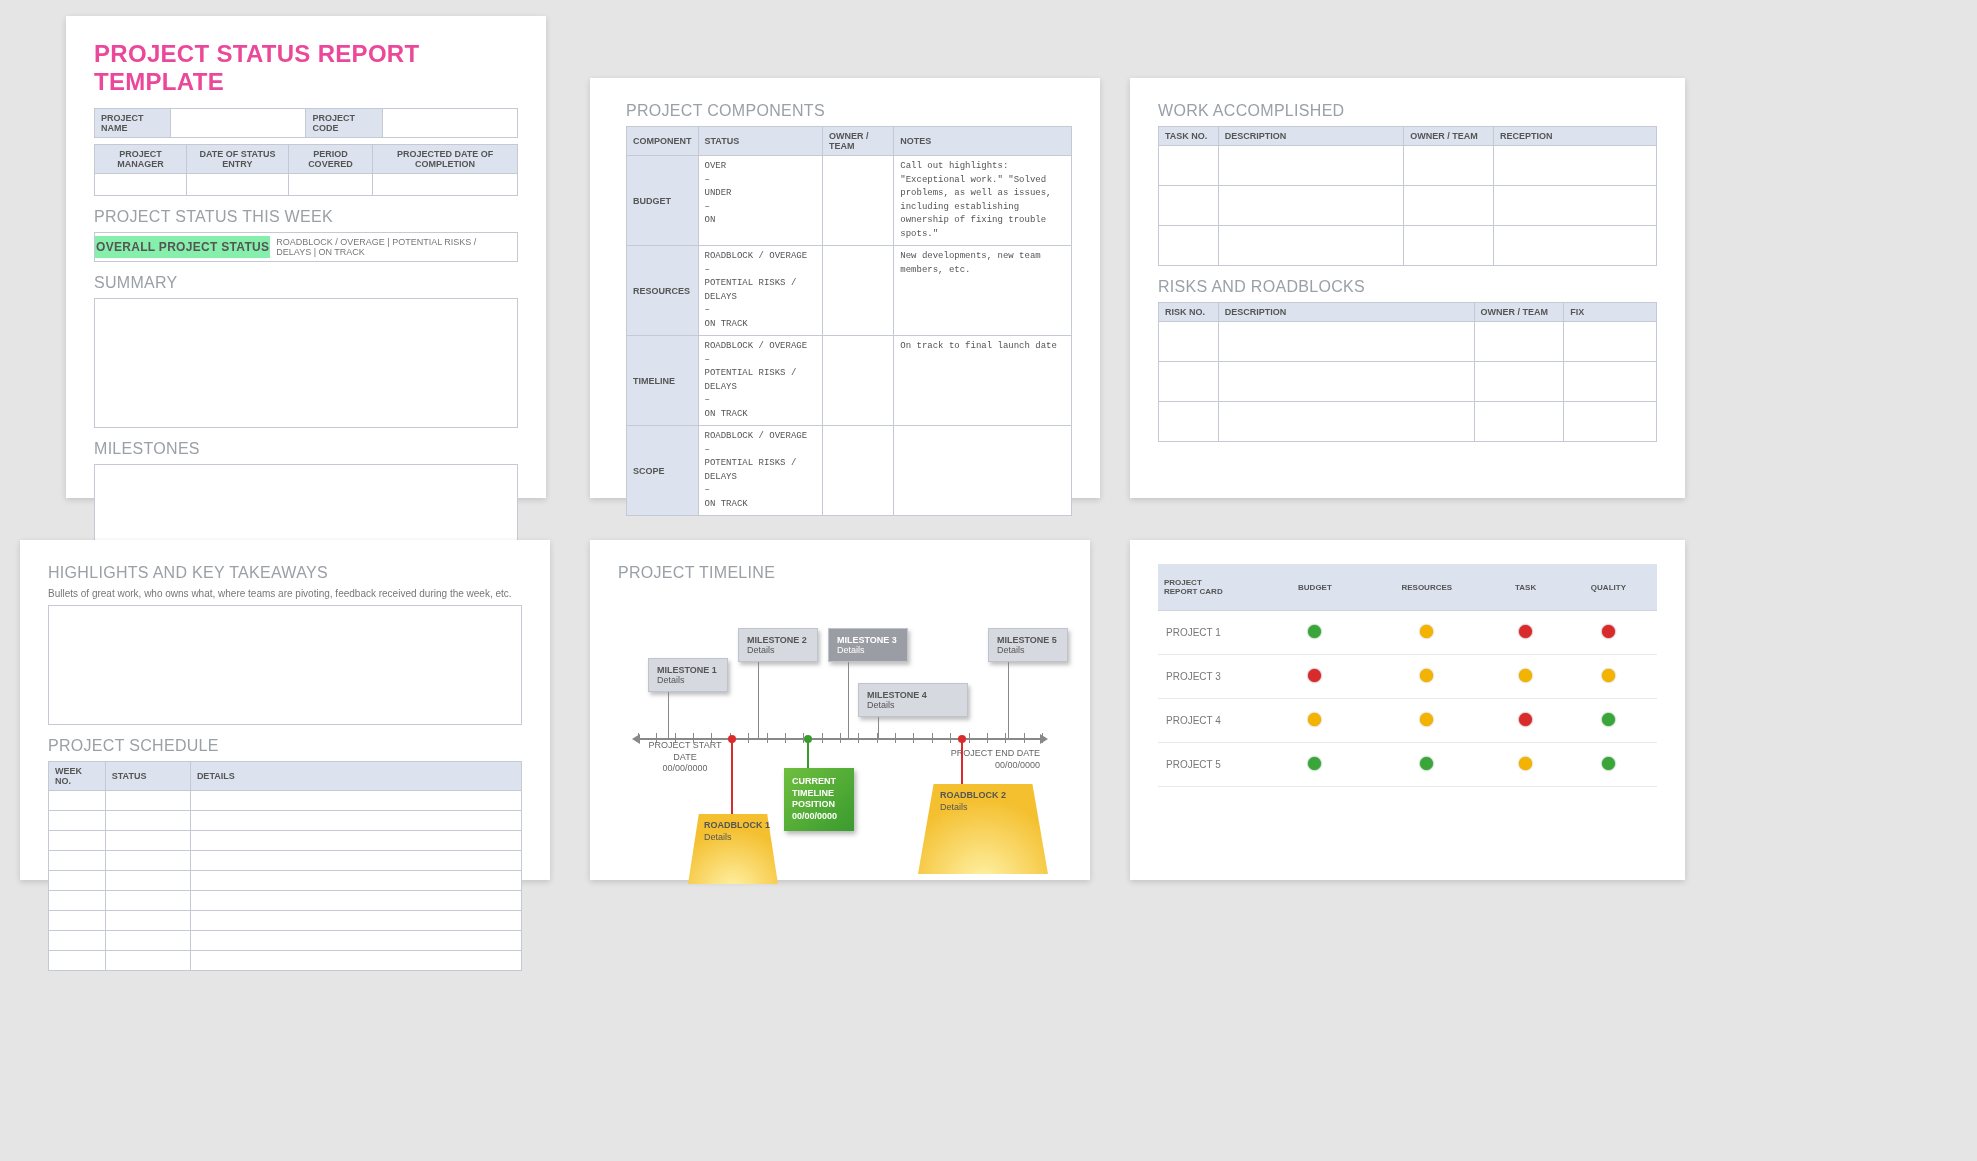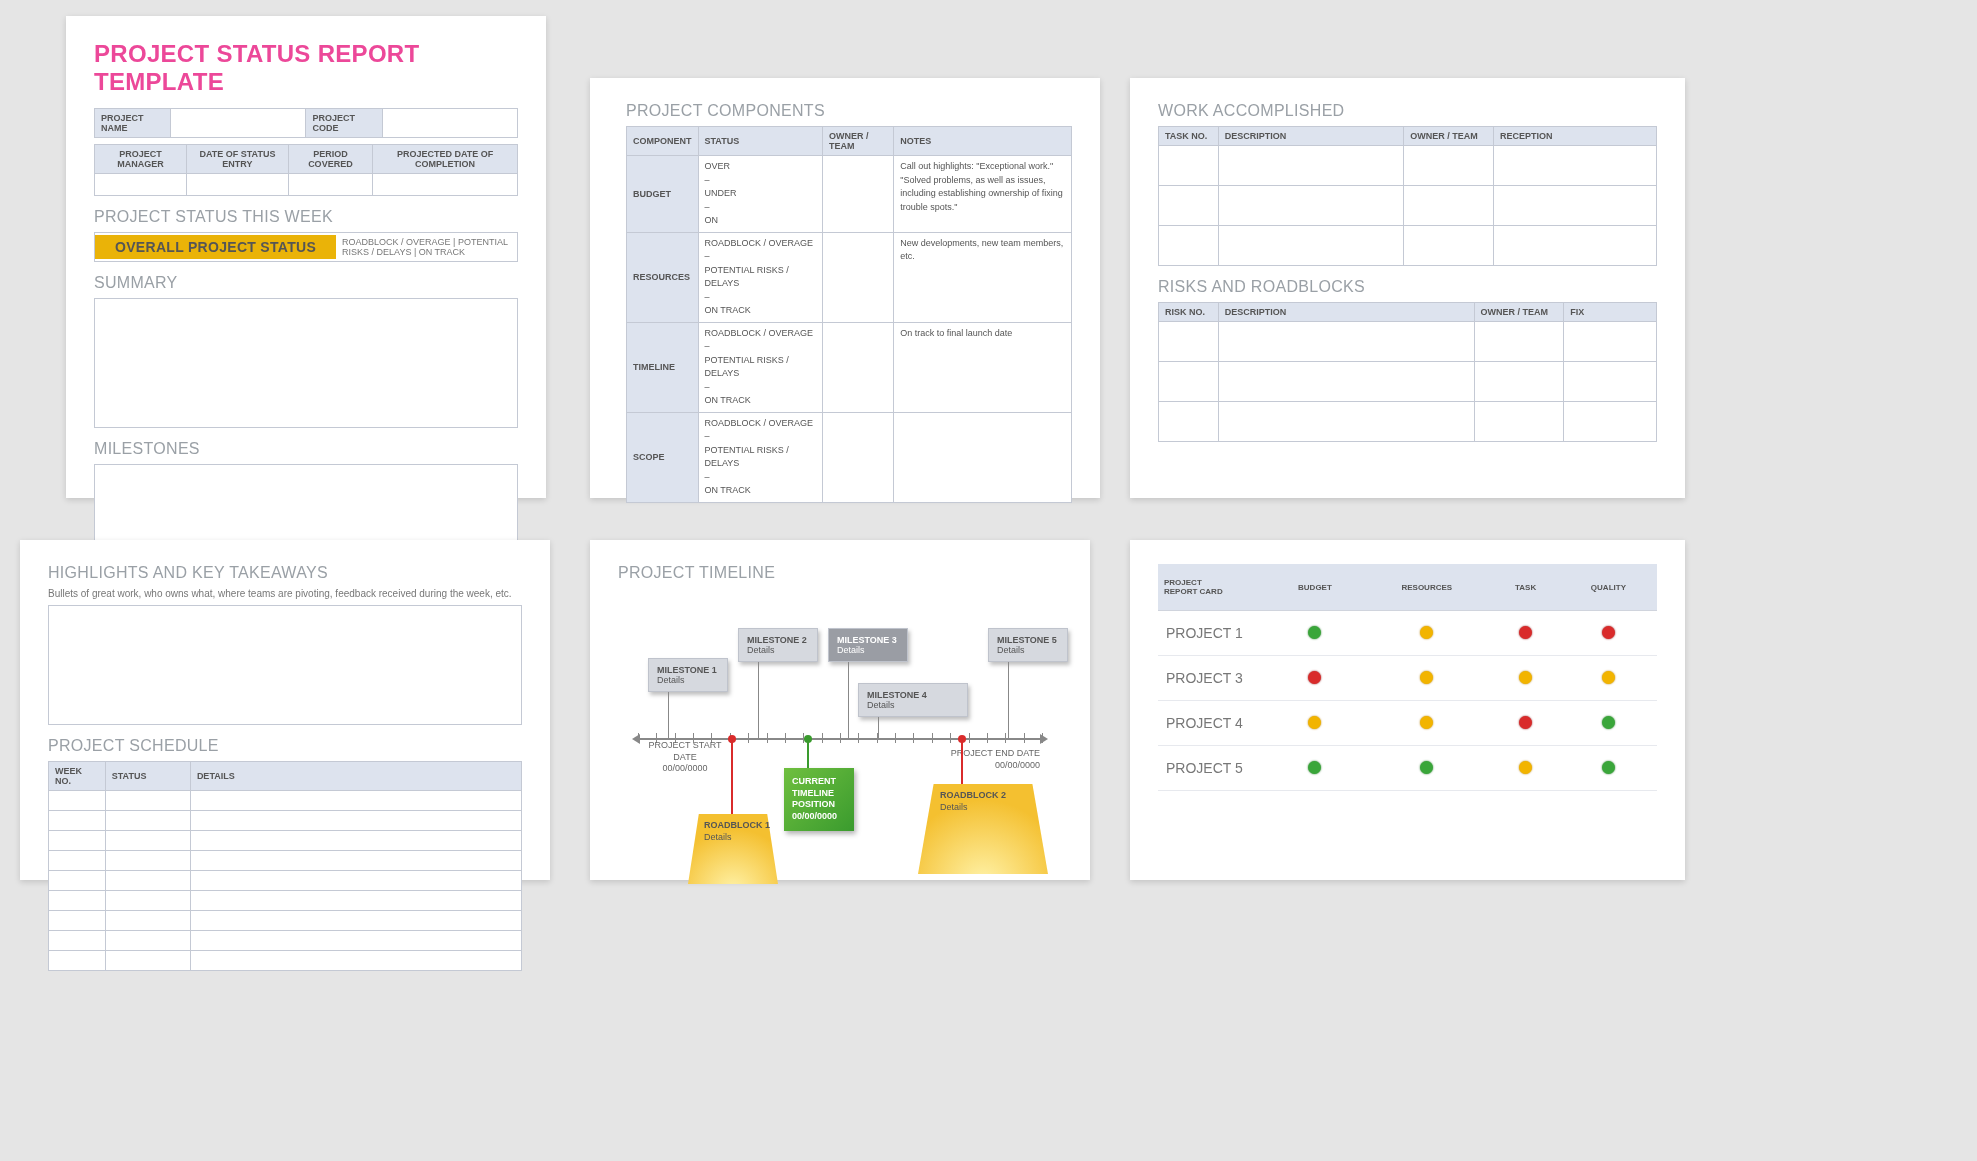--- a/index.html
+++ b/index.html
@@ -12,28 +12,28 @@
   h1.title{font-size:24px;font-weight:600;color:#ec4899;margin:0 0 12px 0;}
   h2.sub{font-size:16px;font-weight:500;color:#9aa0a6;margin:12px 0 6px 0;}
   .hint{color:#777;font-size:10px;margin:4px 0 6px 0;}
   .th{background:#dde3ee;border:1px solid #c4c9d4;font-size:9px;font-weight:600;color:#555;padding:4px 6px;text-align:left;}
   .td{border:1px solid #c4c9d4;font-size:10px;color:#444;padding:4px 6px;background:#fff;vertical-align:top;}
   table{border-collapse:collapse;width:100%;}
 
   
   #card1{left:66px;top:16px;width:480px;height:482px;}
   .status-line{display:flex;align-items:center;border:1px solid #c4c9d4;}
-  .status-line .lbl{background:#eab308;font-size:14px;font-weight:600;color:#555;padding:4px 20px;}
+  .status-line .lbl{background:#86efac;font-size:12px;font-weight:600;color:#555;padding:4px 1px;}
   .status-line .vals{flex:1;font-size:9px;color:#777;padding:4px 6px;}
   .bigbox{border:1px solid #c4c9d4;height:140px;background:#fff;}
   .bigbox.short{height:150px;}
 
   
   #card2{left:590px;top:78px;width:510px;height:420px;padding-left:8px;}
-  #card2 table .td{height:64px;}
+  #card2 table .td{height:64px;font-family:Liberation Mono, monospace;}
   #card2 .td.small{font-size:9px;color:#555;line-height:1.5;}
 
   
   #card3{left:1130px;top:78px;width:555px;height:420px;}
   #card3 .blank{height:48px;}
 
   
   #card4{left:20px;top:540px;width:530px;height:340px;}
   #card4 .bigbox{height:120px;}
   #sched td{height:20px;}
@@ -59,21 +59,21 @@
   .greenbox{position:absolute;background:linear-gradient(135deg,#6fbf3f,#3a9b2e);color:#fff;font-size:9px;font-weight:600;padding:8px;box-shadow:2px 3px 5px rgba(0,0,0,0.3);line-height:1.3;}
   .roadblock{position:absolute;color:#555;font-size:9px;}
   .rb-shape{width:90px;height:70px;background:radial-gradient(circle at 50% 110%,#fff2a8,#f4c030 70%);clip-path:polygon(12% 0,88% 0,100% 100%,0 100%);box-shadow:2px 3px 5px rgba(0,0,0,0.3);}
   .rb-label{position:absolute;top:6px;left:16px;font-size:9px;color:#555;line-height:1.3;}
 
   
   #card6{left:1130px;top:540px;width:555px;height:340px;}
   #rc{font-size:10px;}
   #rc th{background:#dde3ee;color:#555;font-weight:600;font-size:8px;padding:14px 6px;border-bottom:1px solid #d0d4dd;}
   #rc td{padding:14px 8px;border-bottom:1px solid #e7e9ee;color:#555;font-size:9px;}
-  #rc td:first-child{color:#777;font-size:14px;margin-top:22px;}
+  #rc td:first-child{color:#777;font-size:10px;margin-top:22px;}
   .bullet{display:inline-block;width:13px;height:13px;border-radius:50%;}
   .g{background:#3aa63a;box-shadow:0 0 2px #2d7a2d;}
   .y{background:#f2b400;box-shadow:0 0 2px #b37f00;}
   .r{background:#d92b2b;box-shadow:0 0 2px #8c1c1c;}
   #rc td.c{text-align:center;}
 </style>
 </head>
 <body>
 
 <div class="board">

